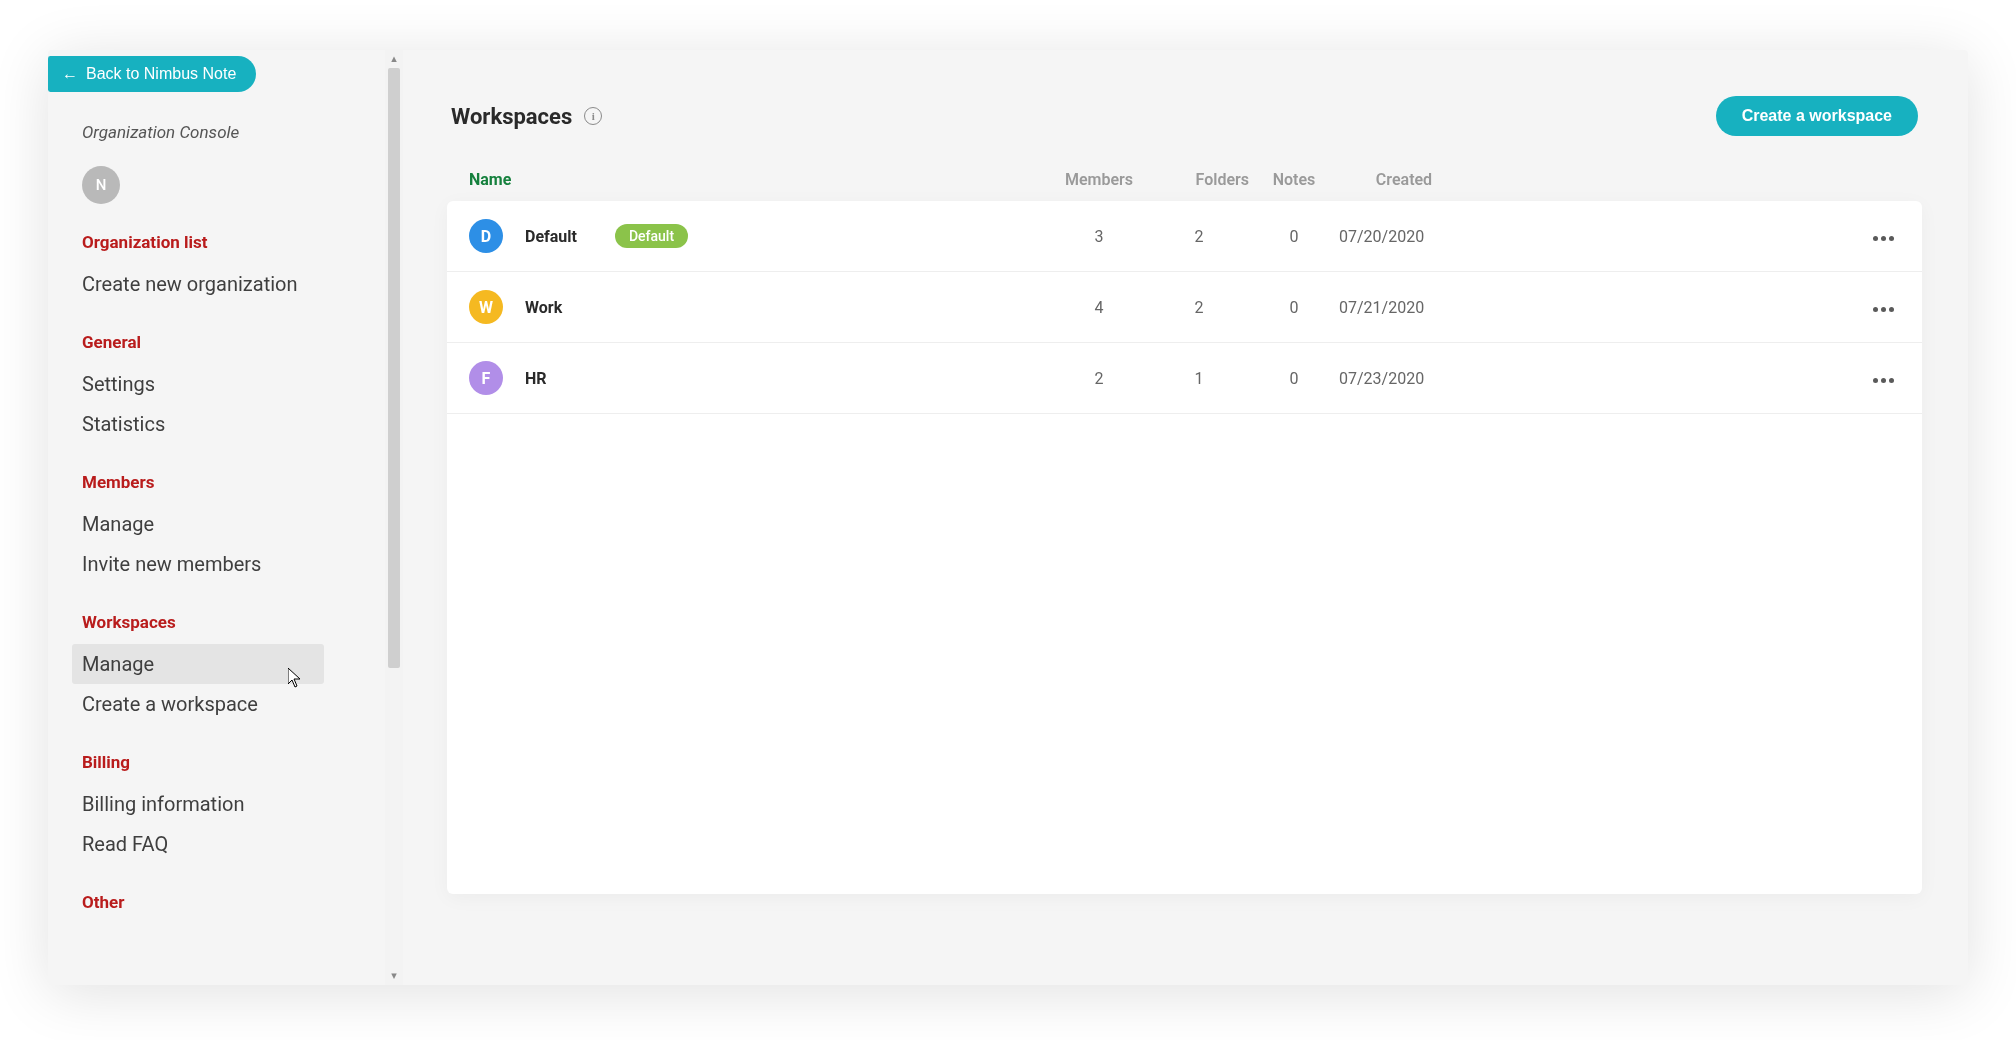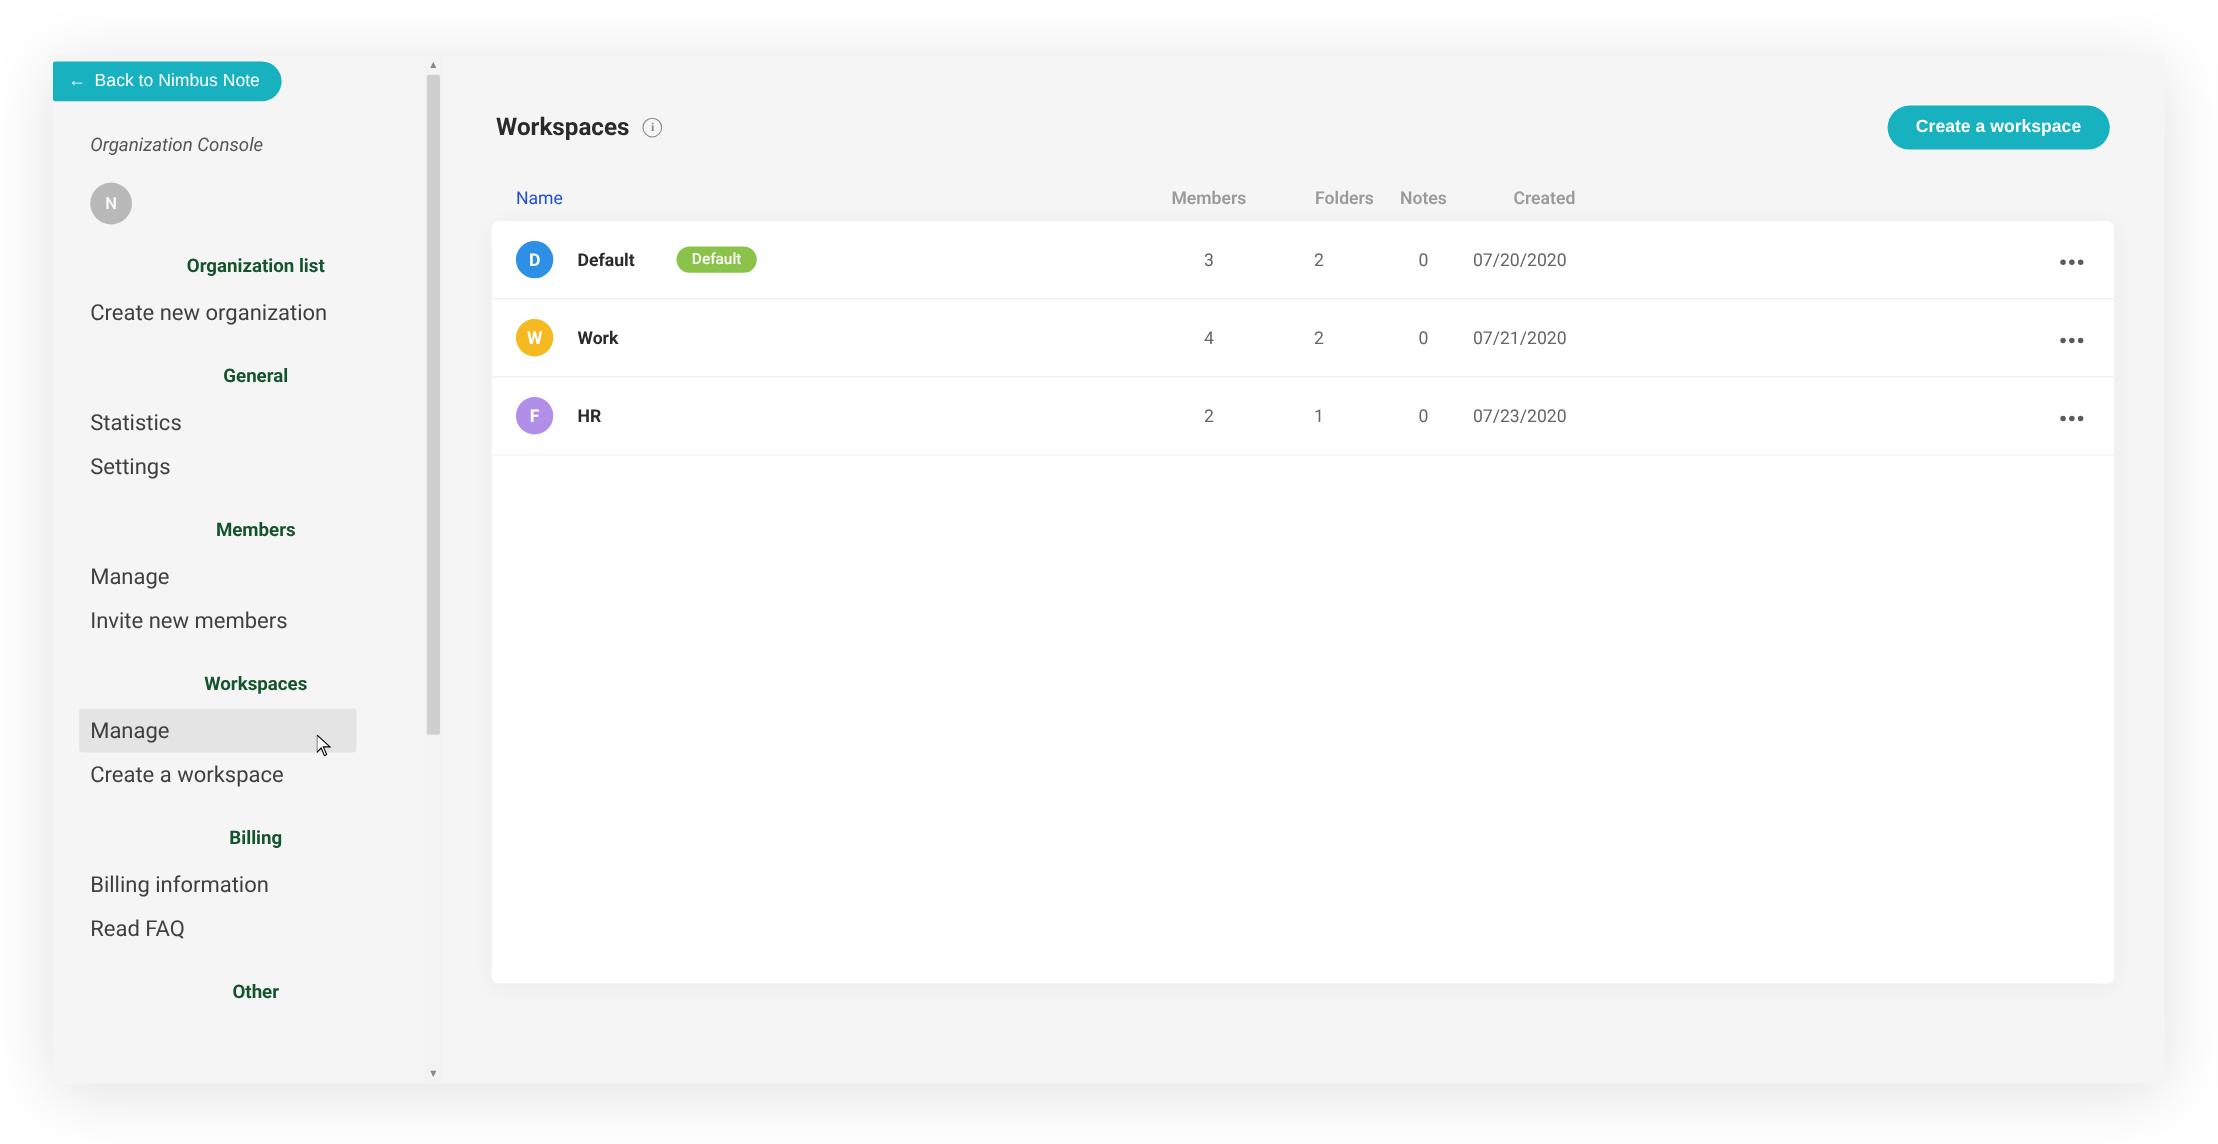--- a/index.html
+++ b/index.html
@@ -77,23 +77,22 @@
       font-size: 15px;
       font-weight: 500;
       margin-bottom: 28px;
     }
     .sidebar-group {
       margin-bottom: 28px;
     }
     .sidebar-heading {
       font-size: 17px;
       font-weight: 700;
-      color: #14532d;
+      color: #b91c1c;
       margin-bottom: 12px;
-      text-align: center;
     }
     .sidebar-item {
       font-size: 20px;
       color: #3f3f3f;
       padding: 8px 10px;
       margin-left: -10px;
       cursor: pointer;
       border-radius: 3px;
     }
     .sidebar-item.active {
@@ -186,21 +185,21 @@
       flex-direction: column;
     }
     .col-headers {
       display: flex;
       align-items: center;
       padding: 0 22px 12px 22px;
       font-size: 16px;
       font-weight: 600;
       color: #9a9a9a;
     }
-    .col-name { flex: 0 0 580px; color: #1d4ed8; font-weight: 400; }
+    .col-name { flex: 0 0 580px; color: #15803d; font-weight: 700; }
     .col-members { flex: 0 0 100px; text-align: center; }
     .col-folders { flex: 0 0 100px; text-align: right; }
     .col-notes { flex: 0 0 90px; text-align: center; }
     .col-created { flex: 0 0 130px; text-align: center; }
     .col-actions { flex: 1; }
     .table-body {
       background: #fff;
       border-radius: 6px;
       box-shadow: 0 4px 20px rgba(0,0,0,0.04);
       padding-bottom: 480px;
@@ -283,22 +282,22 @@
       <div class="org-console">Organization Console</div>
       <div class="avatar-circle">N</div>
 
       <div id="sidebar-groups">
           <div class="sidebar-group">
             <div class="sidebar-heading">Organization list</div>
             <div class="sidebar-item">Create new organization</div>
           </div>
           <div class="sidebar-group">
             <div class="sidebar-heading">General</div>
+            <div class="sidebar-item">Settings</div>
             <div class="sidebar-item">Statistics</div>
-            <div class="sidebar-item">Settings</div>
           </div>
           <div class="sidebar-group">
             <div class="sidebar-heading">Members</div>
             <div class="sidebar-item">Manage</div>
             <div class="sidebar-item">Invite new members</div>
           </div>
           <div class="sidebar-group">
             <div class="sidebar-heading">Workspaces</div>
             <div class="sidebar-item active">Manage</div>
             <div class="sidebar-item">Create a workspace</div>

